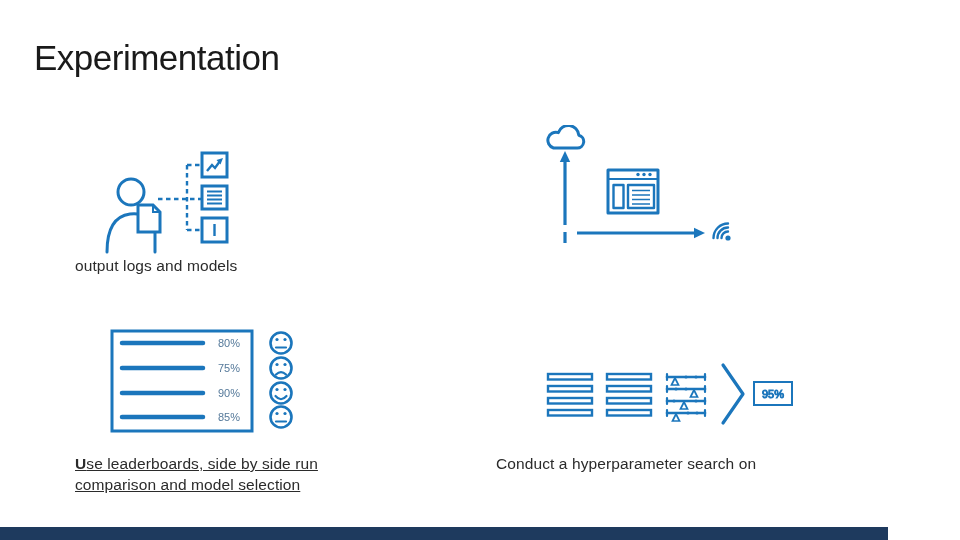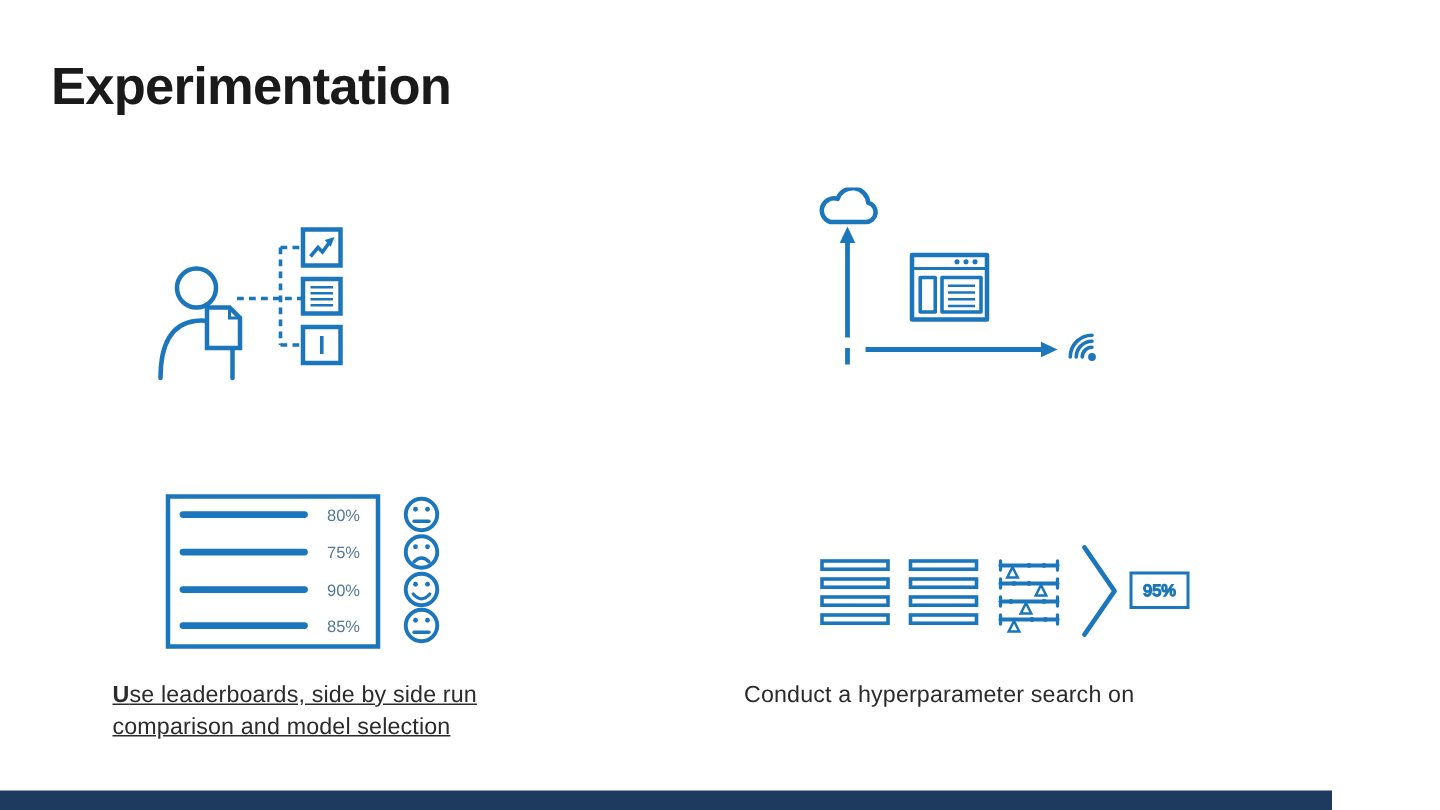--- a/index.html
+++ b/index.html
@@ -2,21 +2,21 @@
 <html><head>
 <meta charset="utf-8">
 <style>
   html,body{margin:0;padding:0;background:#ffffff;}
   .slide{
     position:relative;width:960px;height:540px;background:#ffffff;overflow:hidden;
     font-family:"Liberation Sans", sans-serif;
   }
   .title{
     position:absolute;left:34px;top:38px;margin:0;
-    font-size:35px;font-weight:700;color:#1a1a1a;letter-spacing:-0.5px;
+    font-size:35px;font-weight:400;color:#1a1a1a;letter-spacing:-0.5px;
   }
   .icon-svg{position:absolute;}
   .icon-run-capture{left:100px;top:140px;}
   .icon-cloud-training{left:540px;top:125px;}
   .icon-leaderboard{left:110px;top:328px;}
   .icon-hyperparam{left:540px;top:358px;}
   .caption{
     position:absolute;font-size:15.5px;line-height:21px;color:#2b2b2b;
     letter-spacing:0.1px;
   }
@@ -201,20 +201,21 @@
       </g>
       <polyline points="183,7 203,36 183,65" stroke-width="3.2" stroke-linecap="round" stroke-linejoin="round"></polyline>
       <g>
         <rect x="214" y="24" width="38" height="23" fill="#ffffff" stroke-width="2"></rect>
         <text class="badge-label" x="233" y="39.5" text-anchor="middle">95%</text>
       </g>
     </g>
   </svg>
 
   <div class="caption cap-tl">
+    <span class="cap-line">output logs and models</span>
   </div>
 
   <div class="caption cap-tr">
   </div>
 
   <div class="caption cap-bl">
     <span class="cap-line"><span class="b">U</span><span>se leaderboards, side by side run</span></span>
     <span class="cap-line">comparison and model selection</span>
   </div>
 

